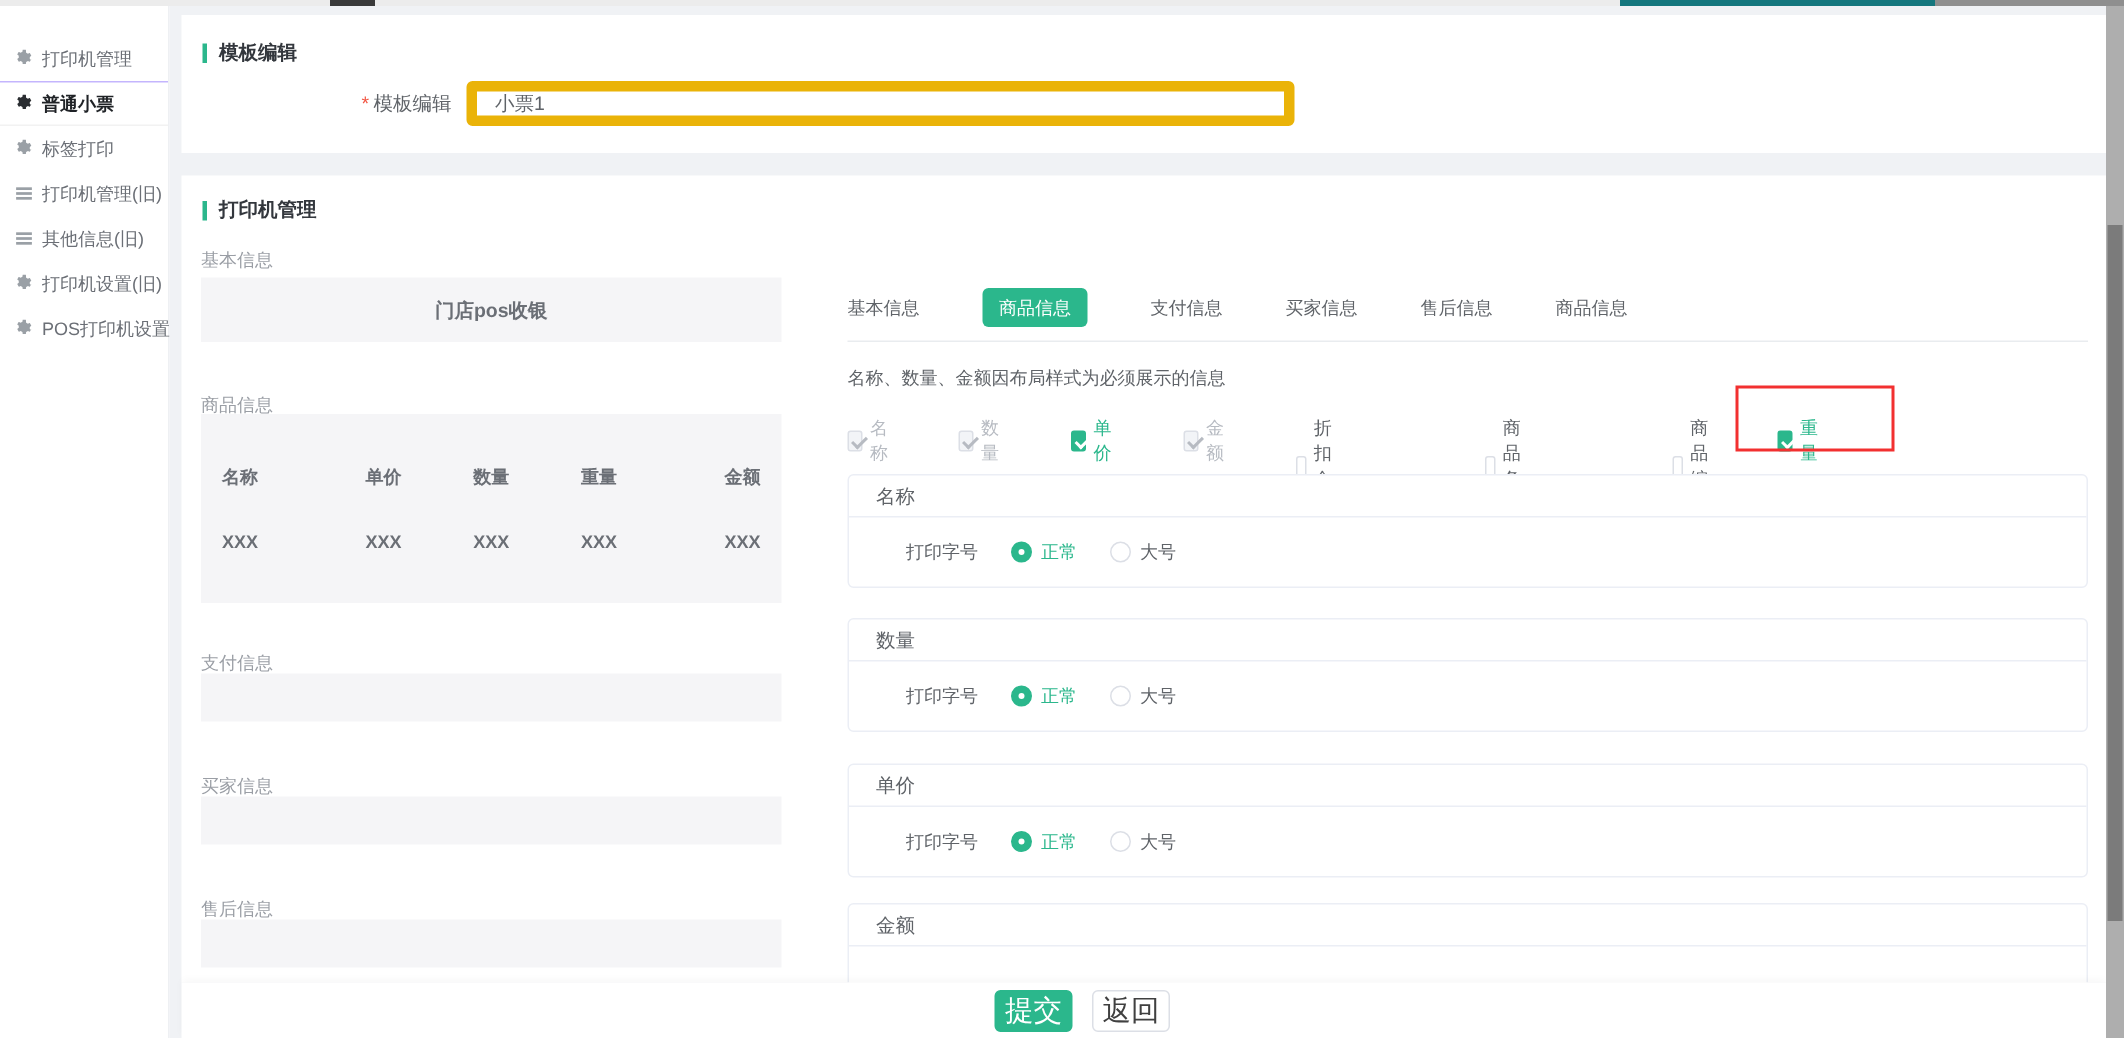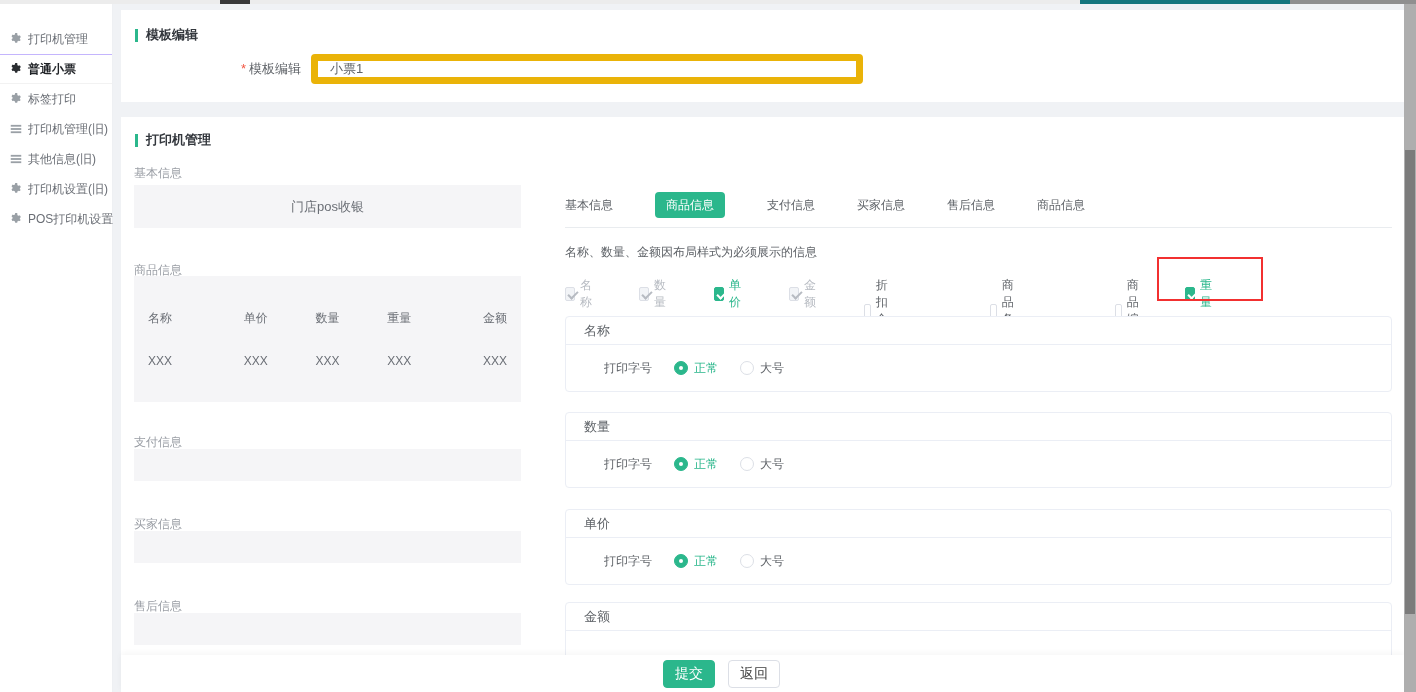--- a/index.html
+++ b/index.html
@@ -30,21 +30,21 @@
   .sec-bar { width:3px; height:13px; background:#2bb78c; }
 
   
   .form-label { position:absolute; left:0; top:44px; width:180px; height:30px; line-height:30px; text-align:right; font-size:13px; color:#5f6368; }
   .req { color:#f25643; margin-right:3px; }
   .name-input { position:absolute; left:190px; top:44px; width:552px; height:30px; border:7px solid #eab308; border-radius:4px; padding:0 12px; font-size:13px; color:#5f6368; font-family:inherit; background:#fff; outline:none; }
 
   
   .preview { position:absolute; left:13px; top:0; width:387px; }
   .pv-label { position:absolute; left:0; font-size:12px; color:#9a9ea5; }
-  .pv-box { position:absolute; left:0; width:387px; background:#f5f5f7; }
+  .pv-box { position:absolute; left:0; width:387px; background:#f5f5f7;font-weight:bold; }
   .pv-basic { top:68px; height:43px; display:flex; align-items:center; justify-content:center; color:#6b6f76; font-size:13px; }
   .pv-goods { top:159px; height:126px; display:flex; flex-direction:column; justify-content:space-evenly; padding:6px 14px; }
   .pv-row { display:flex; }
   .pv-row span { flex:1; color:#6b6f76; font-size:12px; }
   .pv-row span:first-child { text-align:left; }
   .pv-row span { text-align:center; }
   .pv-row span:last-child { text-align:right; }
   .pv-sm { height:32px; }
 
   
@@ -71,21 +71,21 @@
   .panel-b { height:46px; display:flex; align-items:center; padding-left:38px; gap:22px; }
   .radio-lbl { font-size:12px; color:#5f6368; }
   .radio { display:flex; align-items:center; gap:6px; cursor:pointer; font-size:12px; color:#5f6368; }
   .radio .dot { width:14px; height:14px; border-radius:50%; border:1px solid #dcdfe6; background:#fff; position:relative; }
   .radio.selected .dot { background:#2bb78c; border-color:#2bb78c; }
   .radio.selected .dot::after { content:""; position:absolute; left:4px; top:4px; width:4px; height:4px; border-radius:50%; background:#fff; }
   .radio.selected { color:#2bb78c; }
 
   
   .footer { position:absolute; left:0; right:0; bottom:0; height:37px; background:#fff; box-shadow:0 -2px 6px rgba(0,0,0,0.04); }
-  .btn { position:absolute; top:5px; height:28px; width:52px; border-radius:4px; font-size:14px; font-family:inherit; cursor:pointer; }
+  .btn { position:absolute; top:5px; height:28px; width:52px; border-radius:4px; font-size:19px; font-family:inherit; cursor:pointer; }
   .btn-submit { left:542px; background:#2bb78c; border:1px solid #2bb78c; color:#fff; }
   .btn-back { left:607px; background:#fff; border:1px solid #dcdfe6; color:#404040; }
 
   
   .scrollbar { position:absolute; right:0; top:4px; bottom:0; width:12px; background:#aeaeae; }
   .scroll-thumb { position:absolute; left:1px; width:10px; top:146px; height:464px; background:#7b7b7b; }
 </style>
 </head>
 <body>
 

